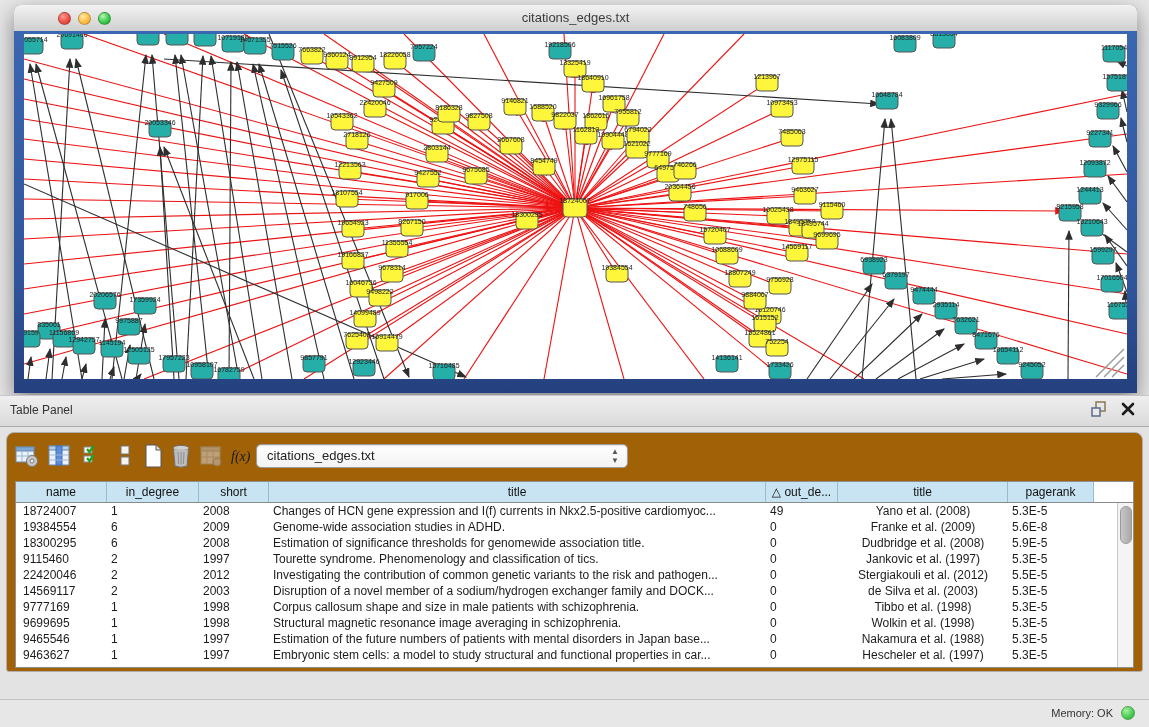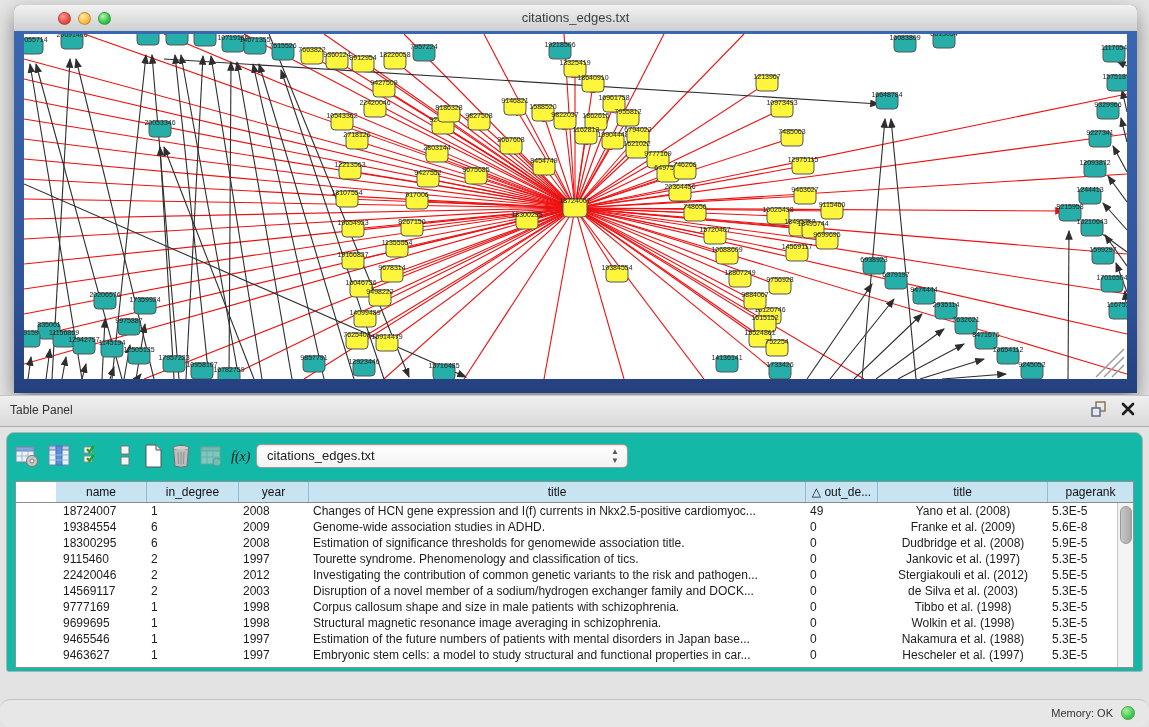--- a/index.html
+++ b/index.html
@@ -17,48 +17,48 @@
   .light.green{background:radial-gradient(circle at 35% 30%,#b6f7b0,#34c748 60%,#23a333);}
   .net-frame{position:absolute;left:0;top:26px;right:0;bottom:0;
     background:linear-gradient(#3a67b1,#30549b 70%,#24407e);padding:3px 10px 14px 10px;box-sizing:border-box;}
   .net-canvas-wrap{width:100%;height:100%;background:#ffffff;position:relative;overflow:hidden;}
   svg.net{display:block;}
   
   .table-panel{position:absolute;left:0;top:395px;width:1149px;height:414px;background:#e3e3e3;}
   .tp-header{height:30px;background:linear-gradient(#efefef,#dadada);border-top:1px solid #c5c5c5;border-bottom:1px solid #ababab;position:relative;}
   .tp-title{position:absolute;left:10px;top:7px;font-size:12px;color:#333;}
   .tp-icons{position:absolute;right:14px;top:5px;display:flex;gap:12px;align-items:center;}
-  .tp-inner{position:absolute;left:6px;top:37px;width:1137px;height:240px;background:#14b8a6;
+  .tp-inner{position:absolute;left:6px;top:37px;width:1137px;height:240px;background:#a16207;
     border:1px solid #b0b0b0;border-radius:8px 8px 3px 3px;box-sizing:border-box;}
   .tp-toolbar{position:relative;height:46px;}
   .tb-icon{position:absolute;top:11px;width:24px;height:24px;cursor:default;}
   .combo{position:absolute;left:249px;top:11px;width:372px;height:24px;background:linear-gradient(#ffffff,#f2f2f2);
     border:1px solid #9d9d9d;border-radius:5px;box-sizing:border-box;font-size:13px;color:#222;
     line-height:22px;padding-left:10px;box-shadow:inset 0 1px 2px rgba(0,0,0,.12);}
   .combo .arrows{position:absolute;right:8px;top:2px;font-size:8px;line-height:9px;color:#555;text-align:center;}
   
   .data-table{position:absolute;left:8px;top:48px;right:8px;height:185px;background:#fff;border:1px solid #8f8f8f;overflow:hidden;}
-  .t-row{display:grid;grid-template-columns:91px 92px 70px 497px 72px 170px 86px 1fr;height:16px;line-height:16px;font-size:12px;color:#1c1c1c;padding-left:40px;}
+  .t-row{display:grid;grid-template-columns:91px 92px 70px 497px 72px 170px 86px 1fr;height:16px;line-height:16px;font-size:12px;color:#1c1c1c;}
   .t-head{height:20px;line-height:20px;border-bottom:1px solid #8a8a8a;}
   .t-head .t-cell{background:#c8e4f2;border-right:1px solid #95bcd2;text-align:center;color:#111;overflow:hidden;white-space:nowrap;}
   .t-head .t-cell.blank{background:#fff;border-right:none;}
   .t-cell{padding:0 4px;overflow:hidden;white-space:nowrap;box-sizing:border-box;}
   .t-body .t-cell:nth-child(1){padding-left:7px;}
   .t-body .t-cell:nth-child(6){text-align:center;}
   .vscroll{position:absolute;right:0;top:21px;bottom:0;width:15px;background:#f4f4f4;border-left:1px solid #c9c9c9;}
   .vthumb{position:absolute;left:2px;top:3px;width:10px;height:36px;border-radius:6px;background:linear-gradient(90deg,#c7c7c7,#a9a9a9);border:1px solid #9a9a9a;}
   
   .tab-group{position:absolute;left:50%;transform:translateX(-50%);top:281px;display:flex;border:1px solid #8e8e8e;
     border-radius:5px;overflow:hidden;box-shadow:0 1px 0 rgba(255,255,255,.7);}
   .tab-btn{font-size:13px;padding:2px 15px;height:19px;line-height:17px;background:linear-gradient(#fdfdfd,#ededed);
     color:#222;border-right:1px solid #aaa;cursor:default;}
   .tab-btn:last-child{border-right:none;}
   .tab-btn.selected{background:linear-gradient(#9d9d9d,#7c7c7c);color:#f4f4f4;text-shadow:0 -1px 0 rgba(0,0,0,.25);}
   
-  .status-bar{position:absolute;left:0;bottom:0;width:100%;height:27px;border-top:1px solid #c2c2c2;background:#e7e7e7;border-radius:10px;}
+  .status-bar{position:absolute;left:0;bottom:0;width:100%;height:27px;border-top:1px solid #c2c2c2;background:#e7e7e7;}
   .memory{position:absolute;right:36px;top:7px;font-size:11px;color:#333;}
   .mem-dot{position:absolute;right:14px;top:6px;width:14px;height:14px;border-radius:50%;
     background:radial-gradient(circle at 35% 30%,#a9f0a0,#3cc84a 65%,#27a536);border:1px solid #56a153;box-sizing:border-box;}
 </style>
 </head>
 <body>
 
 <div class="net-window">
   <div class="titlebar">
     <div class="lights">
@@ -557,21 +557,21 @@
       <div class="combo">
         <span>citations_edges.txt</span>
         <div class="arrows">▲<br>▼</div>
       </div>
     </div>
 
     <div class="data-table">
       <div class="t-row t-head" id="table-head">
           <div class="t-cell">name</div>
           <div class="t-cell">in_degree</div>
-          <div class="t-cell">year</div>
+          <div class="t-cell">short</div>
           <div class="t-cell">title</div>
           <div class="t-cell">△ out_de...</div>
           <div class="t-cell">title</div>
           <div class="t-cell">pagerank</div>
           <div class="t-cell blank"></div>
         </div>
       <div class="t-body" id="table-body">
           <div class="t-row">
             <div class="t-cell">18724007</div>
             <div class="t-cell">1</div>

